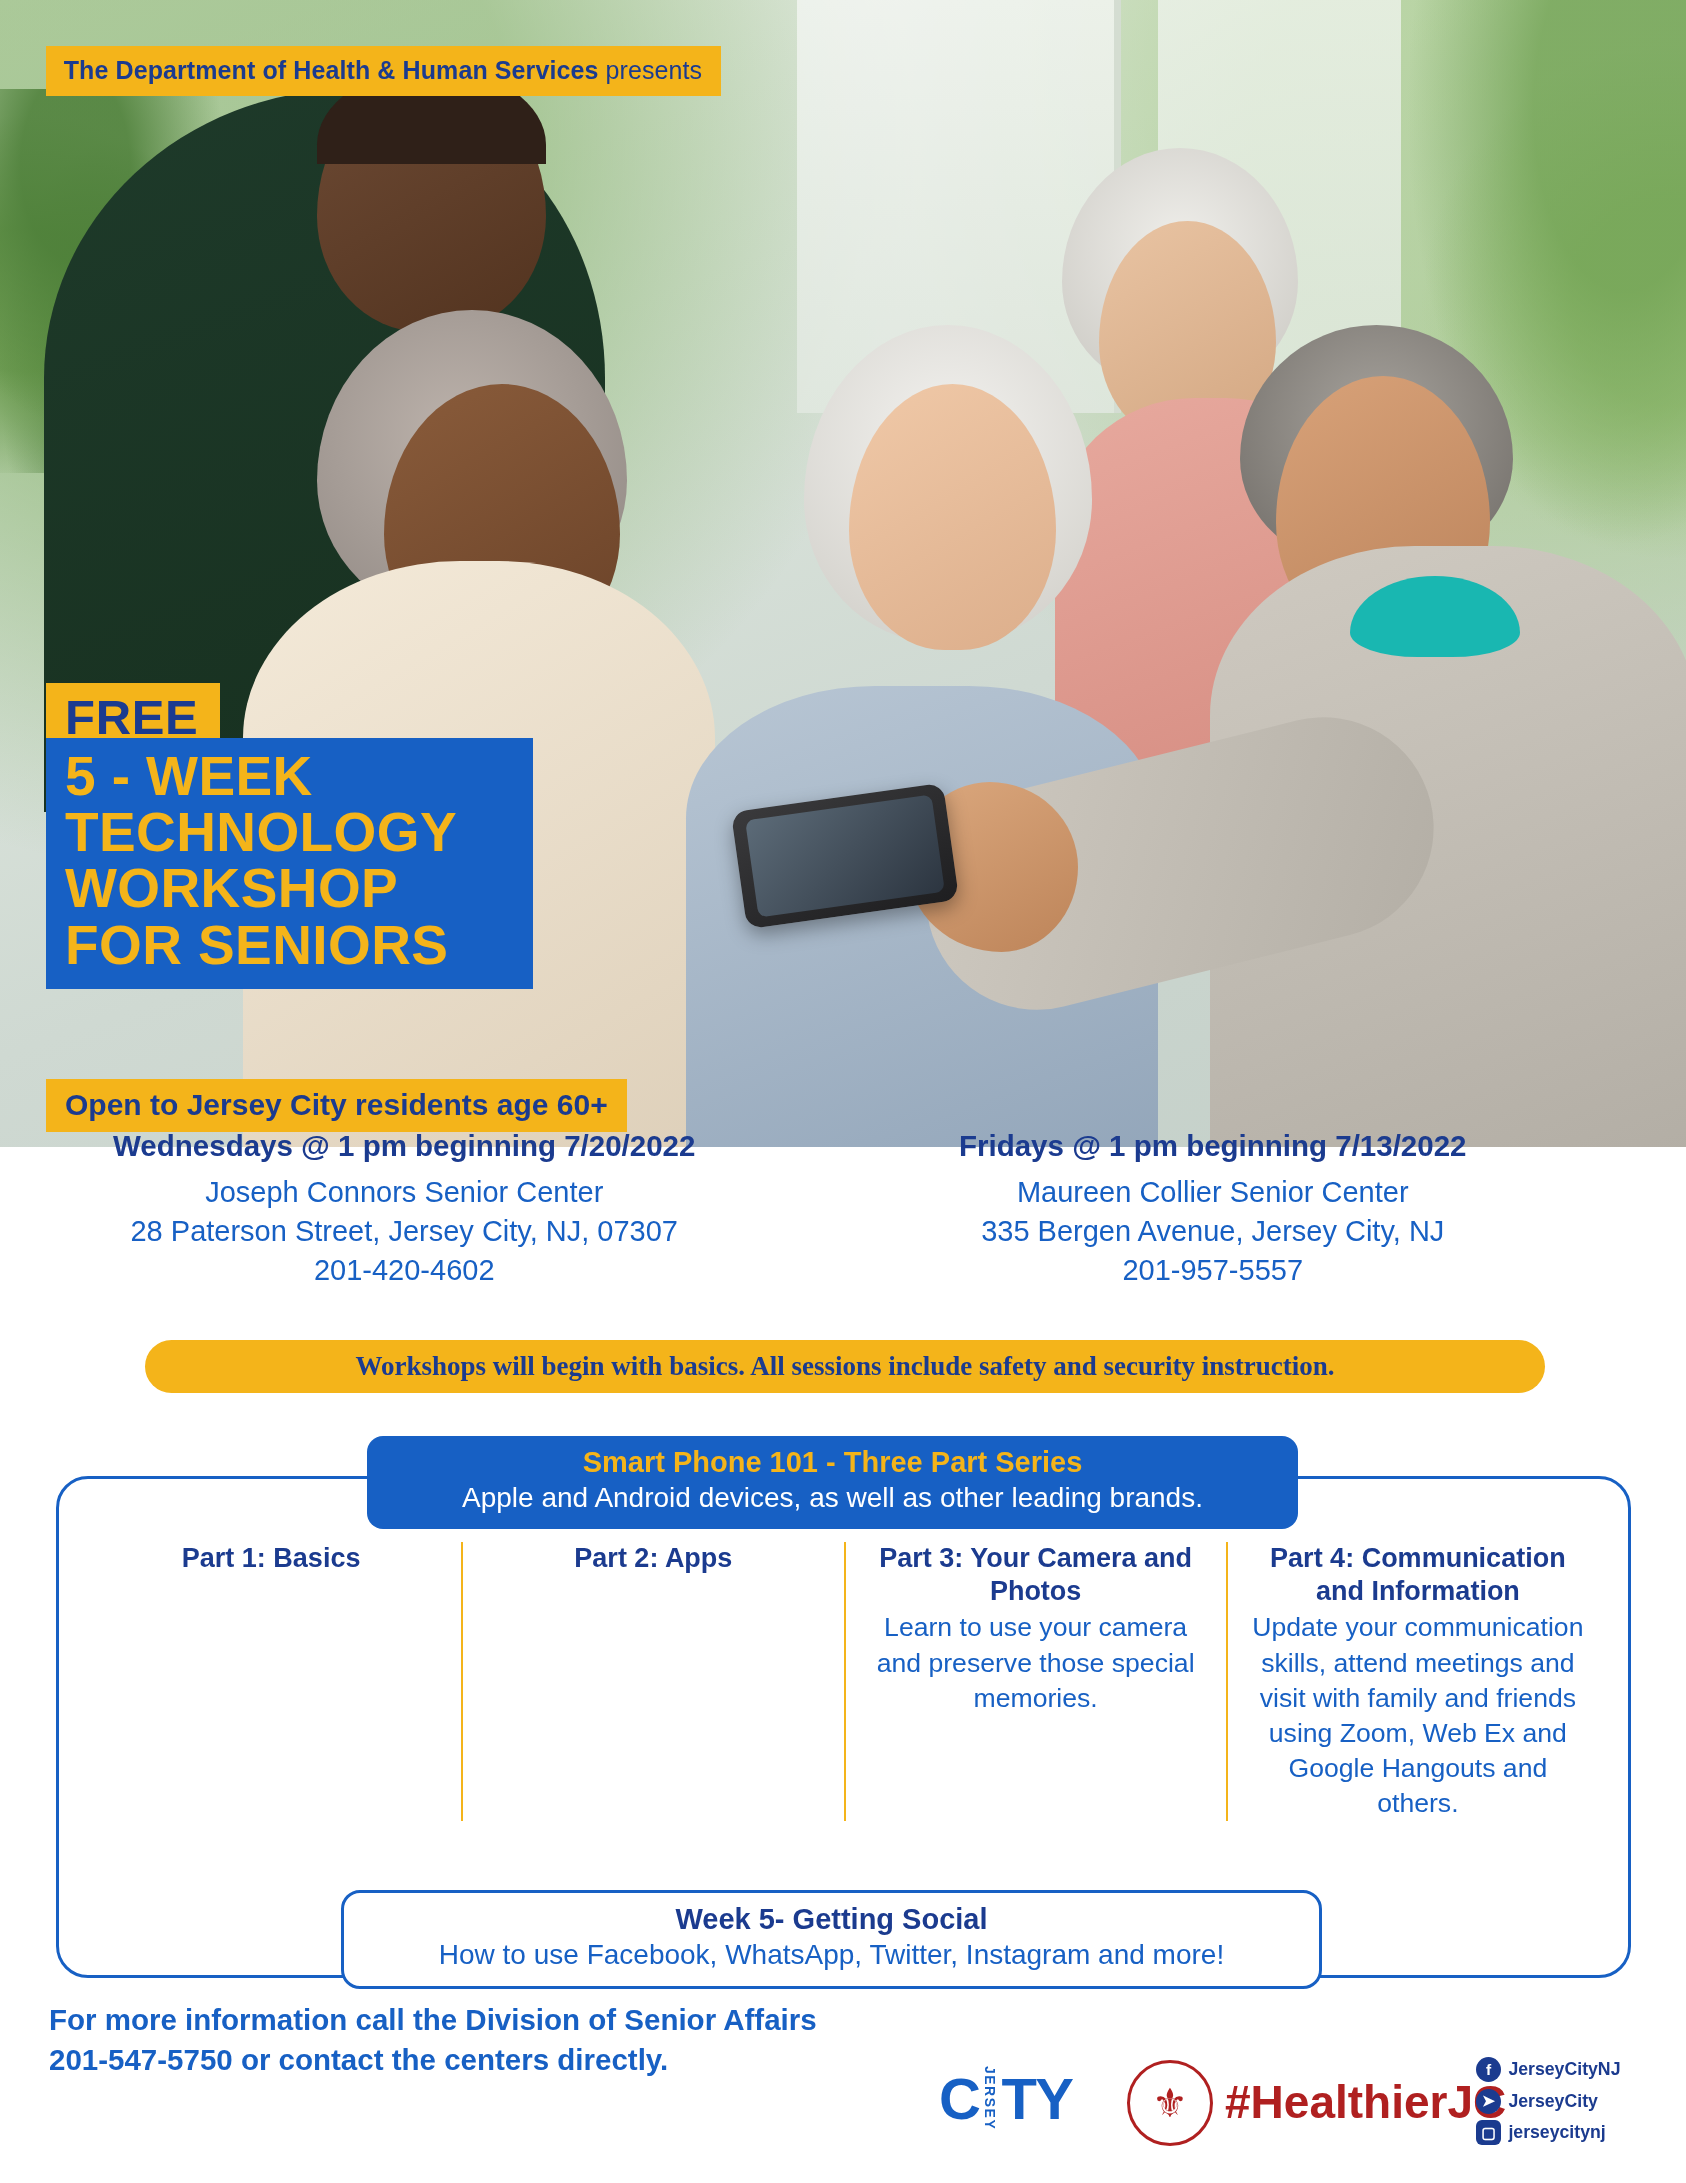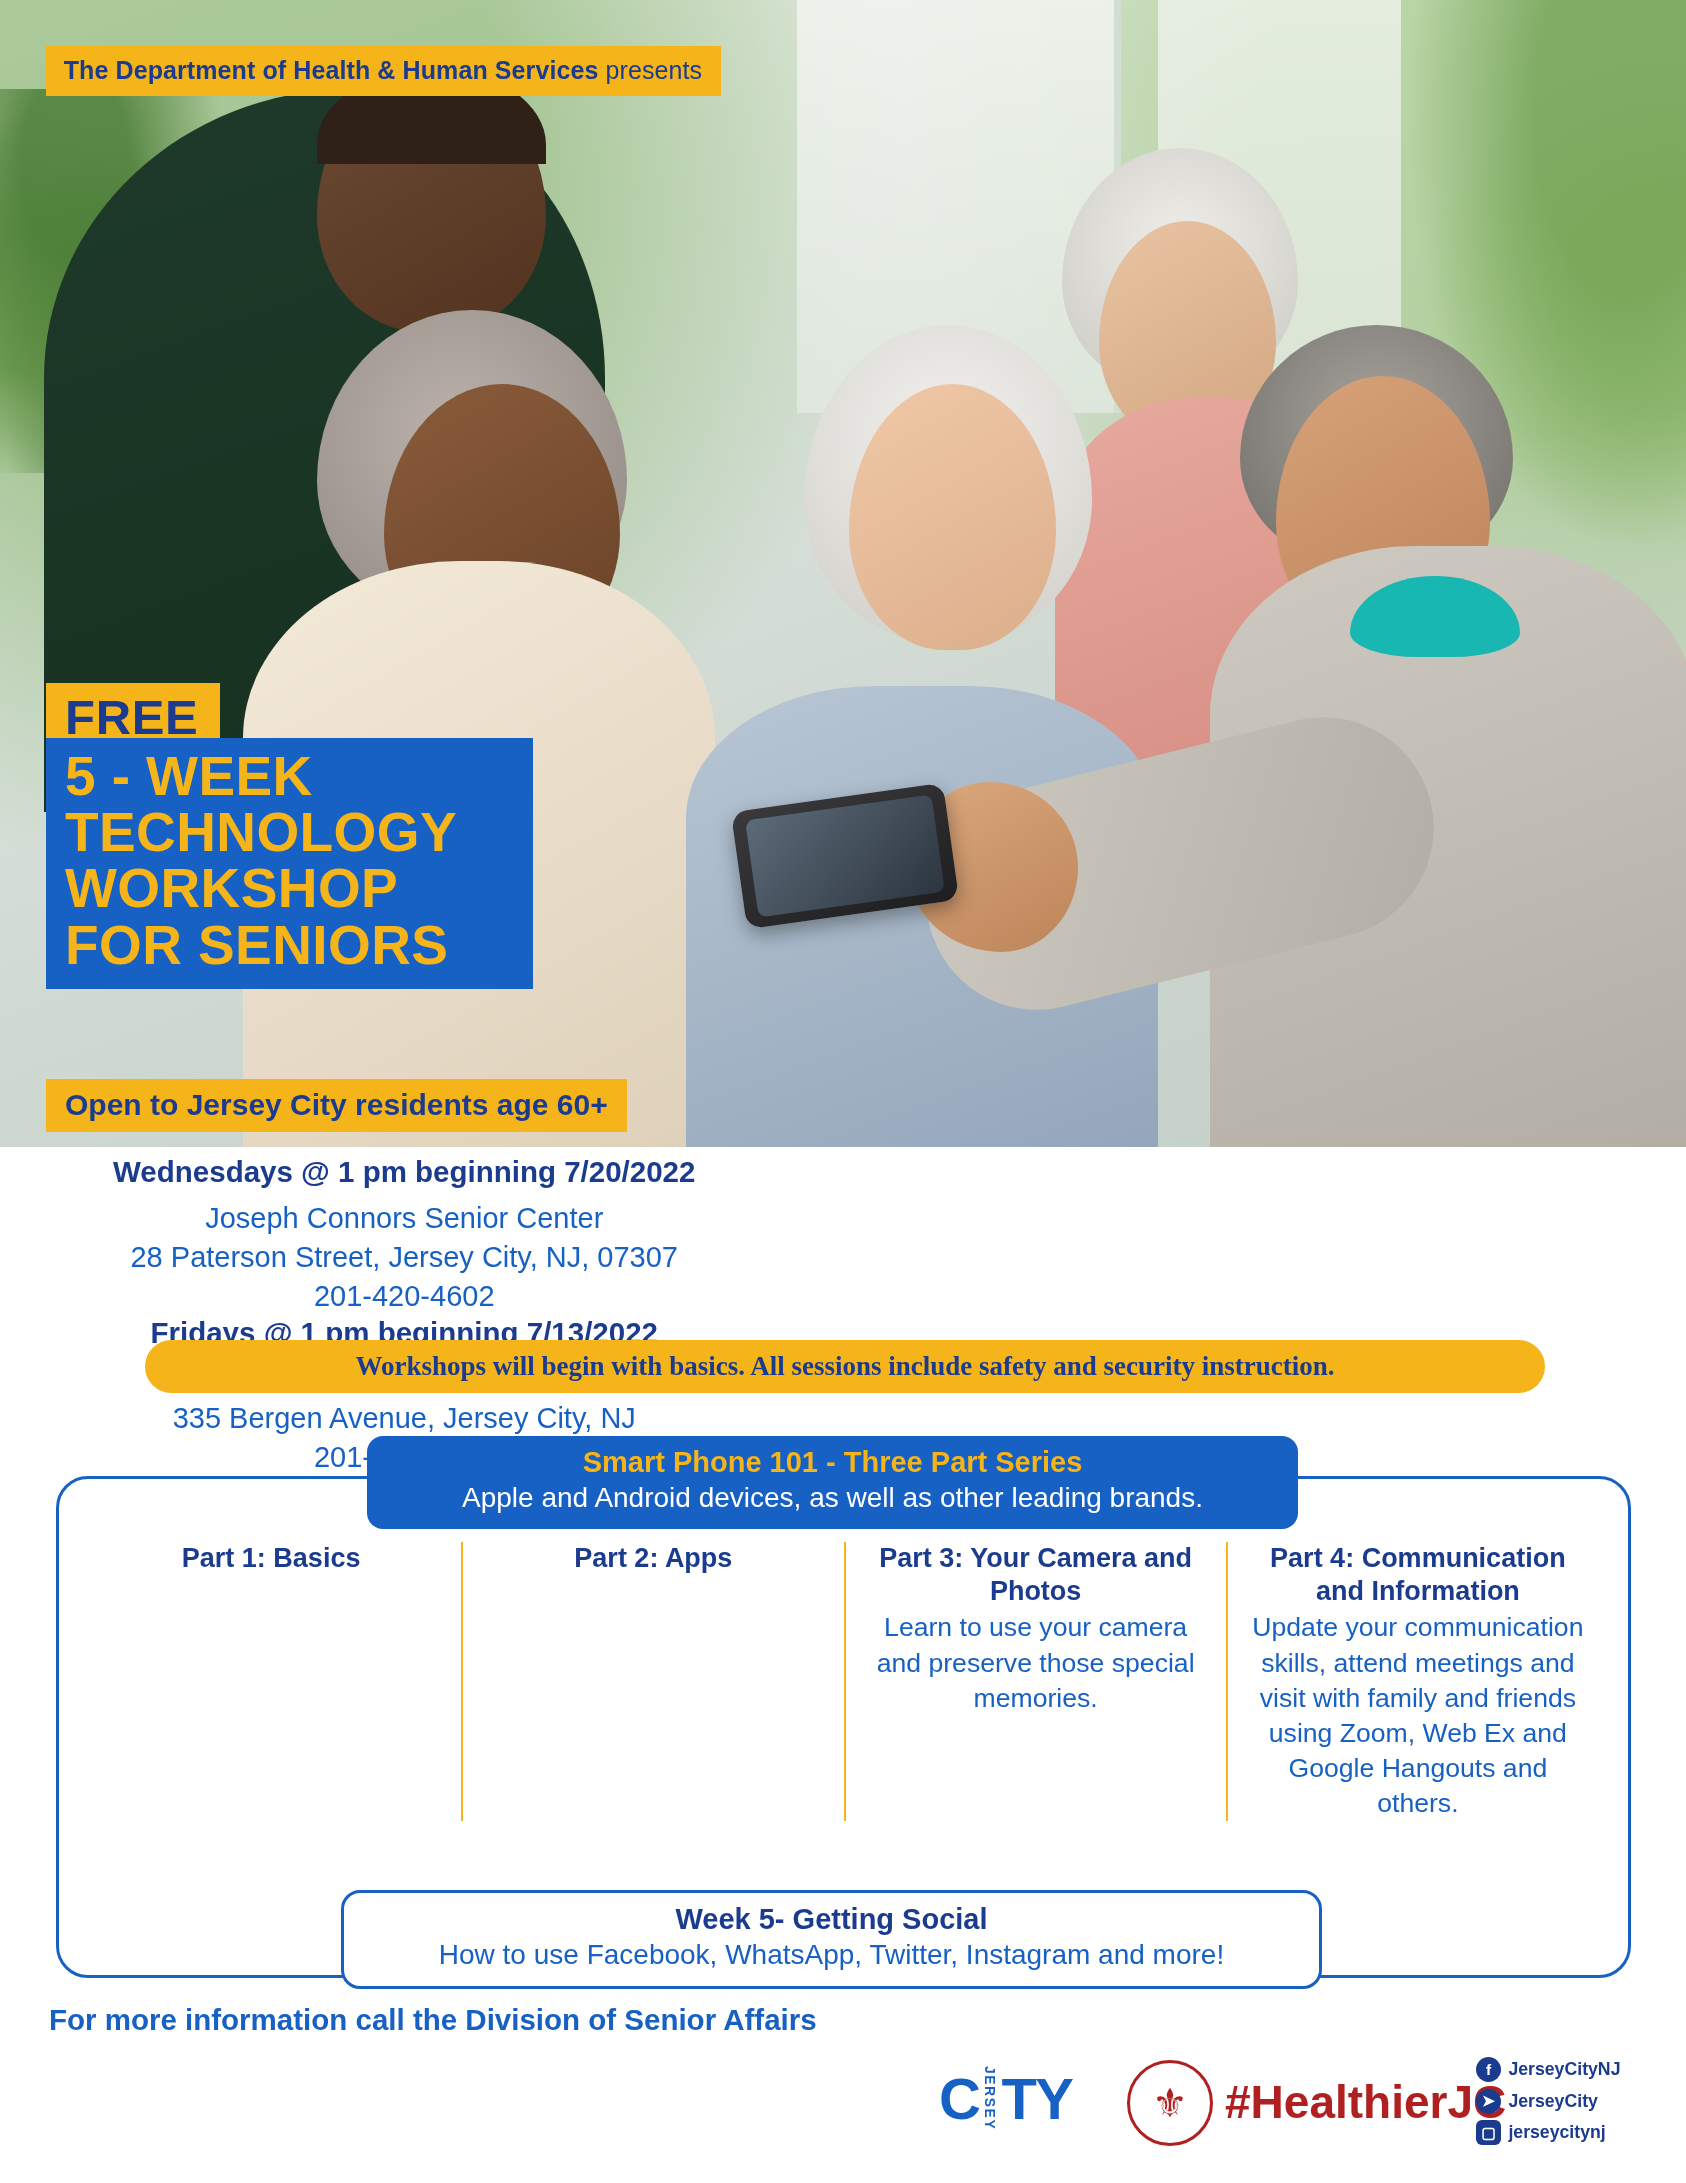--- a/index.html
+++ b/index.html
@@ -223,24 +223,23 @@
     color: #1b3b8f;
     font-size: 30px;
     font-weight: 600;
     padding: 8.9px 19px 10.3px 19px;
     white-space: nowrap;
   }
 
   
   .sessions {
     position: absolute;
-    left: 0; top: 1155px;
+    left: 0; top: 1129px;
     width: 1617px;
     display: flex;
-    flex-direction: column;
   }
   .session {
     width: 50%;
     text-align: center;
   }
   .session .hd {
     font-size: 29.5px;
     font-weight: 700;
     color: #1b3b8f;
     margin-bottom: 10.3px;
@@ -522,20 +521,21 @@
   </div>
 </div>
 
 <div class="week5">
   <div class="t1">Week 5- Getting Social</div>
   <div class="t2">How to use Facebook, WhatsApp, Twitter, Instagram and more!</div>
 </div>
 
 <div class="footer-text">
   <div>For more information call the Division of Senior Affairs</div>
+  <div>201-547-5750 or contact the centers directly.</div>
 </div>
 
 <div class="logo-jersey">
   <span class="word">C</span>
   <span class="vert">JERSEY</span>
   <span class="word">TY</span>
 </div>
 
 <div class="seal">⚜</div>
 

